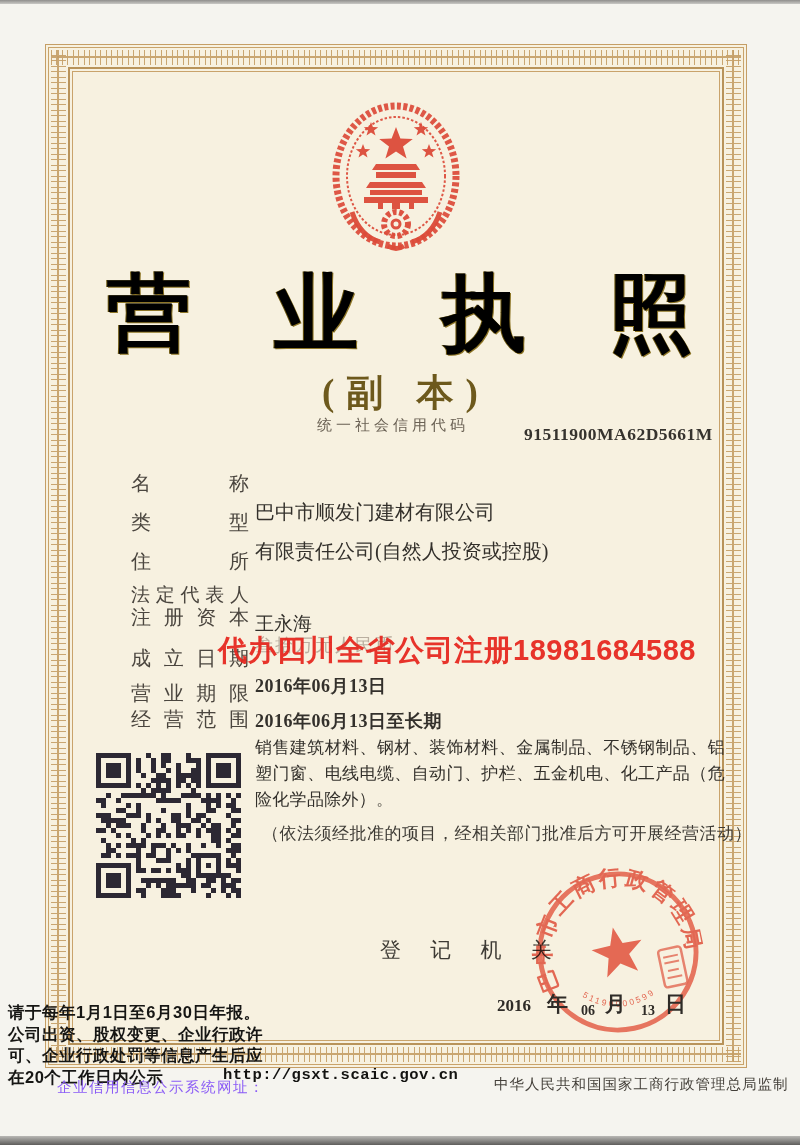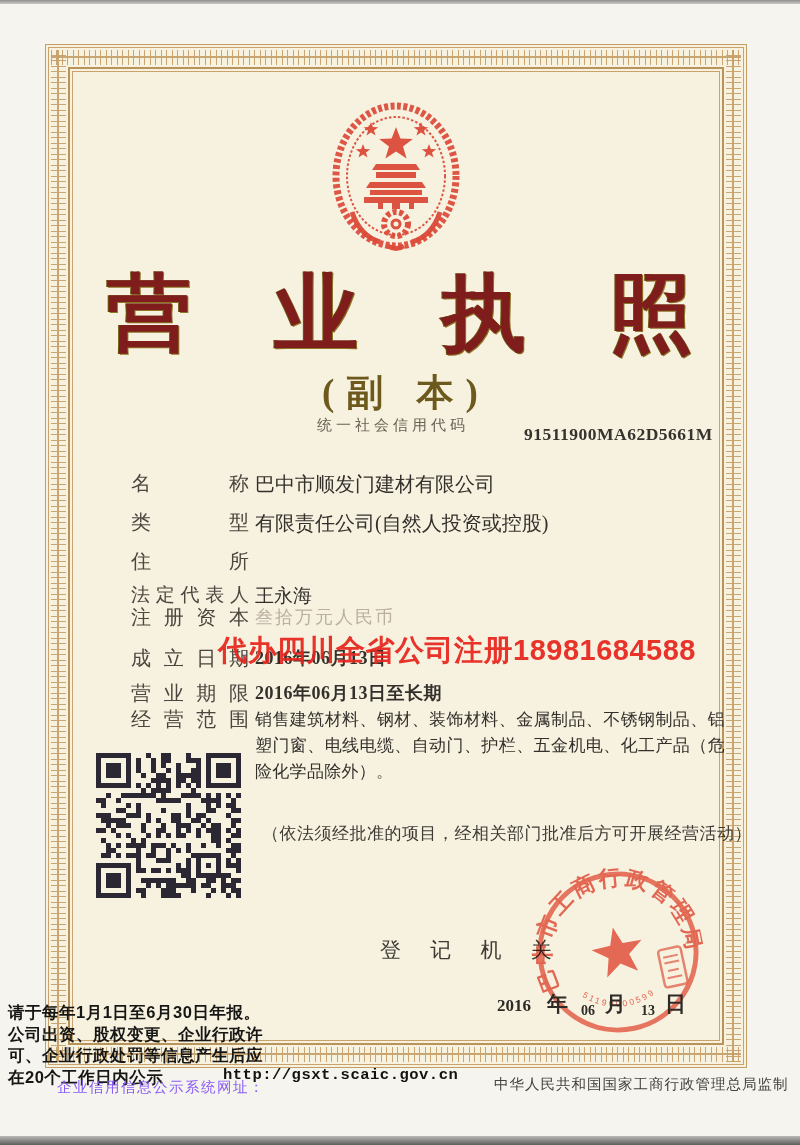--- a/index.html
+++ b/index.html
@@ -24,34 +24,34 @@
        repeating-linear-gradient(0deg,#c59e66 0 1.2px,transparent 1.2px 5px,#c59e66 5px 6.2px,transparent 6.2px 11px),
        linear-gradient(90deg,transparent 42%,#c59e66 42% 56%,transparent 56%);}
   .band-top{top:5px;} .band-bot{bottom:5px;} .band-l{left:5px;} .band-r{right:5px;}
   .frame-inner{position:absolute;inset:22px;border:2px solid #b8935a;}
   .frame-inner::after{content:"";position:absolute;inset:2px;border:1px solid #c9a36b;}
 
   
   .emblem{position:absolute;left:330px;top:100px;}
   .doc-title{position:absolute;left:0;width:800px;top:268px;text-align:center;
      font-family:"Liberation Sans",sans-serif;font-weight:700;font-size:84px;line-height:90px;
-     color:#7f1d1d;letter-spacing:30px;text-indent:30px;
+     color:#000000;letter-spacing:30px;text-indent:30px;
      text-shadow:1px 1px 0 #8d7526, -1px 0 0 #6b560f;}
   .doc-subtitle{position:absolute;left:0;width:800px;top:368px;text-align:center;
      font-weight:700;font-size:37px;color:#6d591c;letter-spacing:12px;text-indent:12px;}
   .credit-label{position:absolute;left:317px;top:416px;font-size:15px;color:#6a6154;
      letter-spacing:4px;}
   .credit-code{position:absolute;left:524px;top:424px;font-size:17.5px;color:#36332e;
      letter-spacing:.5px;font-weight:700;}
 
   
   .field-row{position:absolute;left:131px;width:600px;display:flex;align-items:flex-start;}
   .flabel{width:118px;flex:0 0 118px;font-size:20px;color:#4b463f;margin-right:6px;}
   .jl{display:flex;justify-content:space-between;}
-  .fvalue{font-size:20px;color:#33302b;padding-top:1px;}
+  .fvalue{font-size:20px;color:#33302b;padding-top:1px;margin-top:28px;}
   .v-addr{font-size:15.5px;padding-top:5px;letter-spacing:.2px;}
   .v-legal{font-size:19px;}
   .v-date{font-size:18px;font-weight:700;letter-spacing:.5px;font-family:"Liberation Serif",serif;}
   .v-scope{font-size:17px;line-height:26px;width:470px;letter-spacing:.3px;text-align:justify;}
   .v-capital{font-size:18px;color:#ab9f91;letter-spacing:2px;opacity:.8;}
 
   .watermark{position:absolute;left:218px;top:594px;font-family:"Liberation Sans",sans-serif;
      font-weight:700;font-size:29px;color:#e6251d;letter-spacing:.5px;opacity:.93;white-space:nowrap;margin-top:37px;}
 
   

